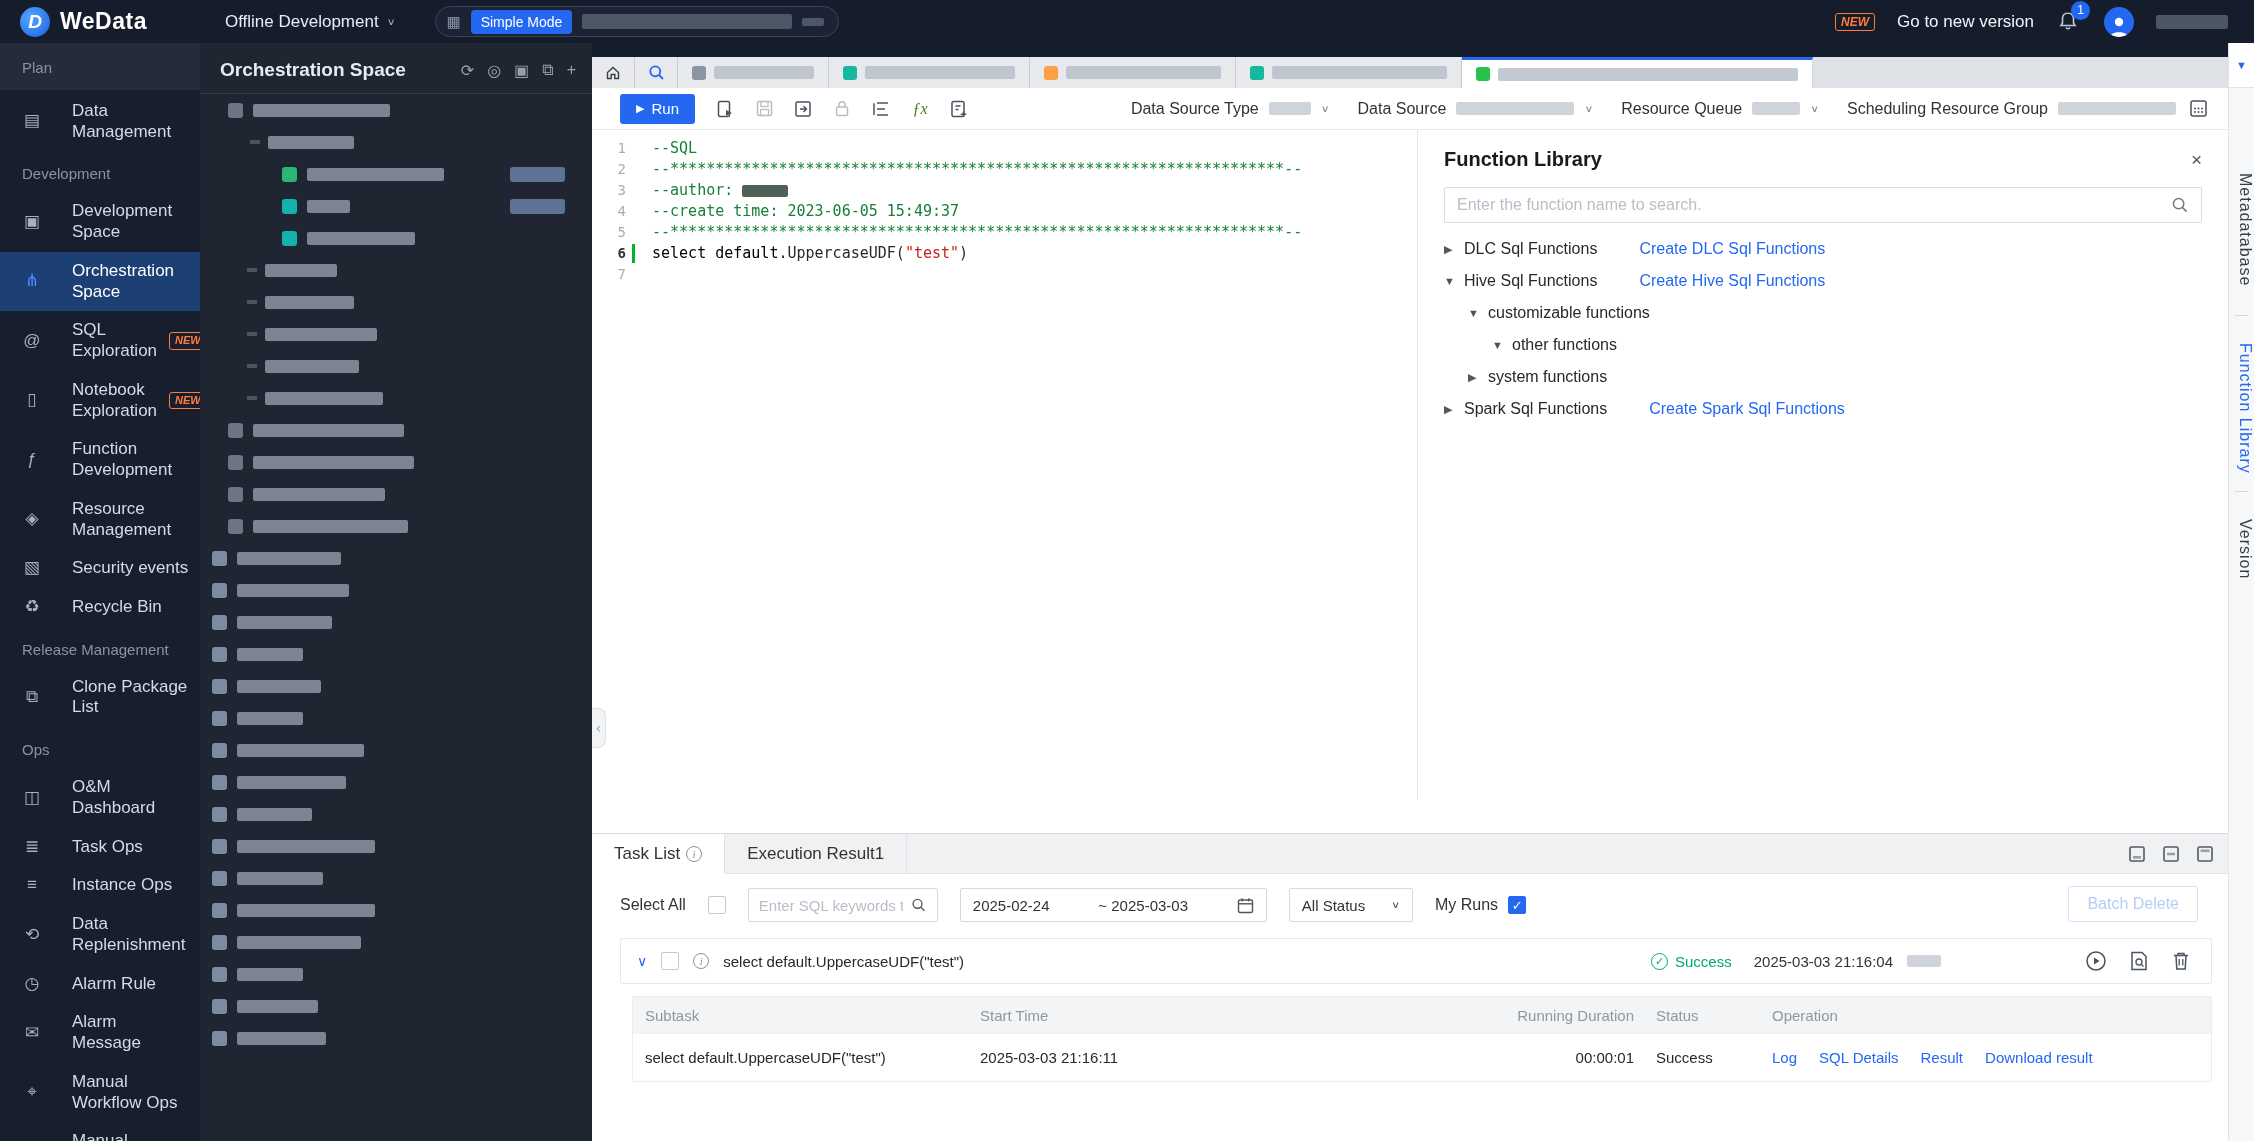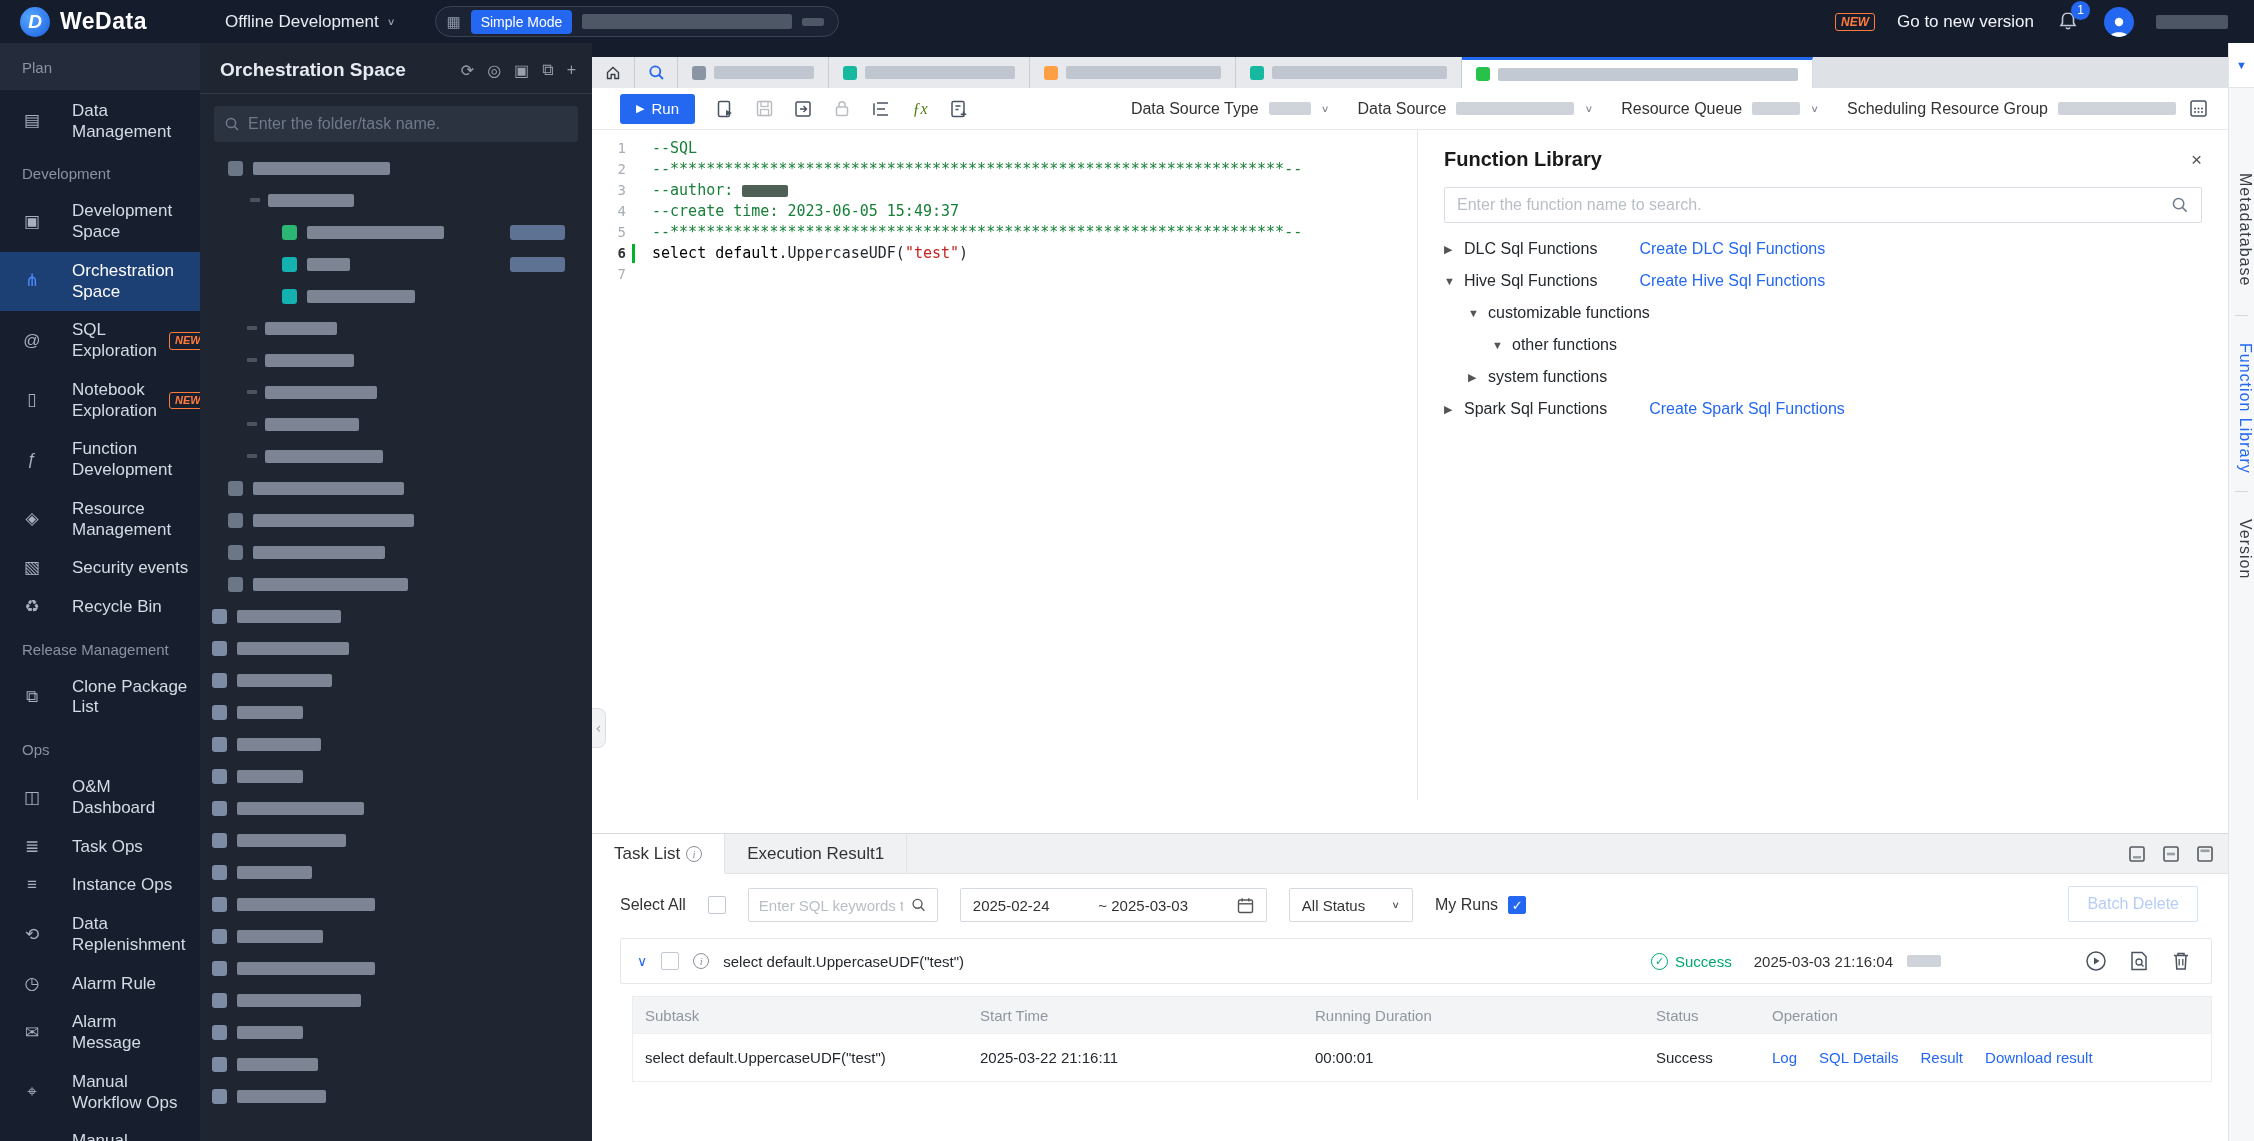--- a/index.html
+++ b/index.html
@@ -188,21 +188,21 @@
   .task-ics { display:flex; align-items:center; gap:22px; margin-left:130px; margin-right:4px; }
   .task-ics svg { cursor:pointer; }
 
   .subtable { margin:12px 16px 0 40px; border:1px solid #EBEDF0; }
   .st-row { display:flex; align-items:center; }
   .st-row.head { background:#F2F4F6; height:36px; color:#9097A1; font-size:15px; }
   .st-row.body { background:#fff; height:48px; font-size:15px; color:#24292E; border-top:1px solid #EEF0F3; }
   .st-cell { padding:0 10px 0 12px; flex:none; }
   .st-cell:nth-child(1) { width:335px; }
   .st-cell:nth-child(2) { width:335px; }
-  .st-cell:nth-child(3) { width:341px; }
+  .st-cell:nth-child(3) { width:341px;text-align:right; }
   .st-cell:nth-child(4) { width:116px; }
   .st-cell:nth-child(5) { flex:1; display:flex; gap:22px; }
   .op-link { color:#2468F2; cursor:pointer; text-decoration:none; font-size:15px; }
 
   svg { display:block; }
 </style>
 </head>
 <body>
 
 <div class="app">
@@ -327,27 +327,20 @@
   <aside class="tree-panel">
     <div class="tree-head">
       <div class="tree-title">Orchestration Space</div>
       <div class="tree-ics">
         <span>⟳</span>
         <span>◎</span>
         <span>▣</span>
         <span>⧉</span>
         <span>+</span>
       </div>
-    </div>
-    <div class="tree-search">
-      <svg width="16" height="16" viewBox="0 0 16 16">
-        <circle cx="7" cy="7" r="4.6" fill="none" stroke="#6F7989" stroke-width="1.5"></circle>
-        <line x1="10.4" y1="10.4" x2="14" y2="14" stroke="#6F7989" stroke-width="1.5"></line>
-      </svg>
-      <input placeholder="Enter the folder/task name." style="">
     </div>
     <div class="tree-rows">
         <div class="tr-row" style="padding-left: 28px;">
           <span class="tr-ic wf"></span>
           <span class="blur" style="width: 137px;"></span>
         </div>
         <div class="tr-row" style="padding-left: 50px;">
           <span class="tr-dash"></span>
           <span class="blur" style="width: 86px;"></span>
         </div>
@@ -757,21 +750,21 @@
         <div class="st-row head">
             <div class="st-cell">Subtask</div>
             <div class="st-cell">Start Time</div>
             <div class="st-cell">Running Duration</div>
             <div class="st-cell">Status</div>
             <div class="st-cell">Operation</div>
           </div>
 
       <div class="st-row body">
             <div class="st-cell">select default.UppercaseUDF("test")</div>
-            <div class="st-cell">2025-03-22 21:16:11</div>
+            <div class="st-cell">2025-03-03 21:16:11</div>
             <div class="st-cell">00:00:01</div>
             <div class="st-cell">Success</div>
             <div class="st-cell">
               <a class="op-link">Log</a>
               <a class="op-link">SQL Details</a>
               <a class="op-link">Result</a>
               <a class="op-link">Download result</a>
             </div>
           </div>
         </div>

